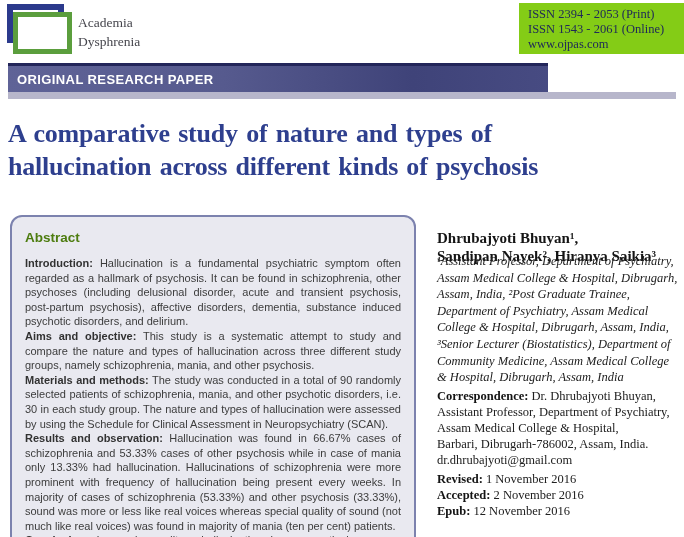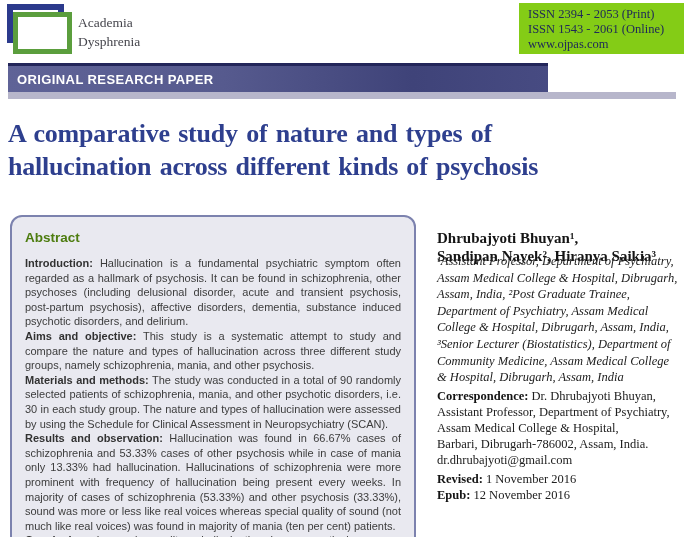--- a/index.html
+++ b/index.html
@@ -113,14 +113,15 @@
 <div class="rc correspondence">
   <div><b>Correspondence:</b> <span>Dr. Dhrubajyoti Bhuyan,</span></div>
   <div>Assistant Professor, Department of Psychiatry,</div>
   <div>Assam Medical College &amp; Hospital,</div>
   <div>Barbari, Dibrugarh-786002, Assam, India.</div>
   <div>dr.dhrubajyoti@gmail.com</div>
 </div>
 
 <div class="rc dates">
   <div><b>Revised:</b> <span>1 November 2016</span></div>
+  <div><b>Accepted:</b> <span>2 November 2016</span></div>
   <div><b>Epub:</b> <span>12 November 2016</span></div>
 </div>
 
 </body></html>

